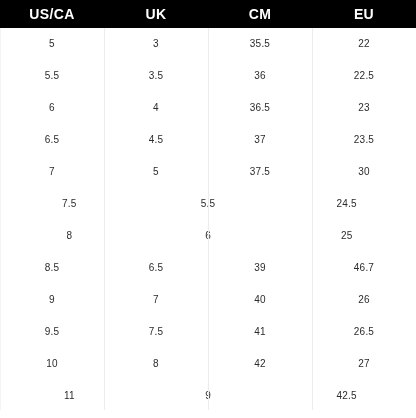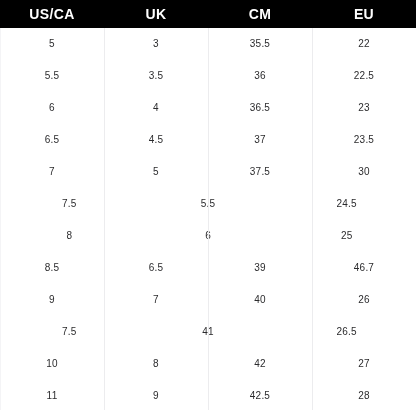--- a/index.html
+++ b/index.html
@@ -151,31 +151,31 @@
         <div class="cell">39</div>
         <div class="cell">46.7</div>
       </div>
       <div class="chart-row">
         <div class="cell">9</div>
         <div class="cell">7</div>
         <div class="cell">40</div>
         <div class="cell">26</div>
       </div>
       <div class="chart-row">
+        <div class="cell">9.5</div>
         <div class="cell">7.5</div>
         <div class="cell">41</div>
         <div class="cell">26.5</div>
       </div>
       <div class="chart-row">
         <div class="cell">10</div>
         <div class="cell">8</div>
         <div class="cell">42</div>
         <div class="cell">27</div>
       </div>
       <div class="chart-row">
         <div class="cell">11</div>
         <div class="cell">9</div>
         <div class="cell">42.5</div>
-        <div class="cell">28</div>
       </div>
     </div>
 
 </div>
 
 </body></html>

